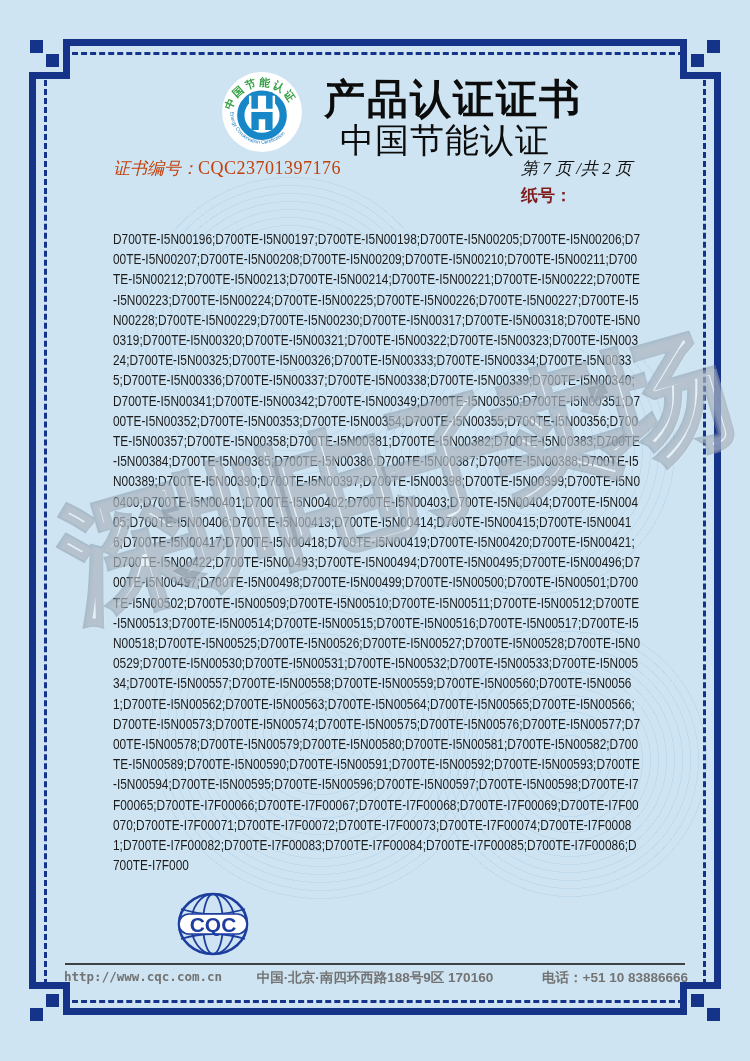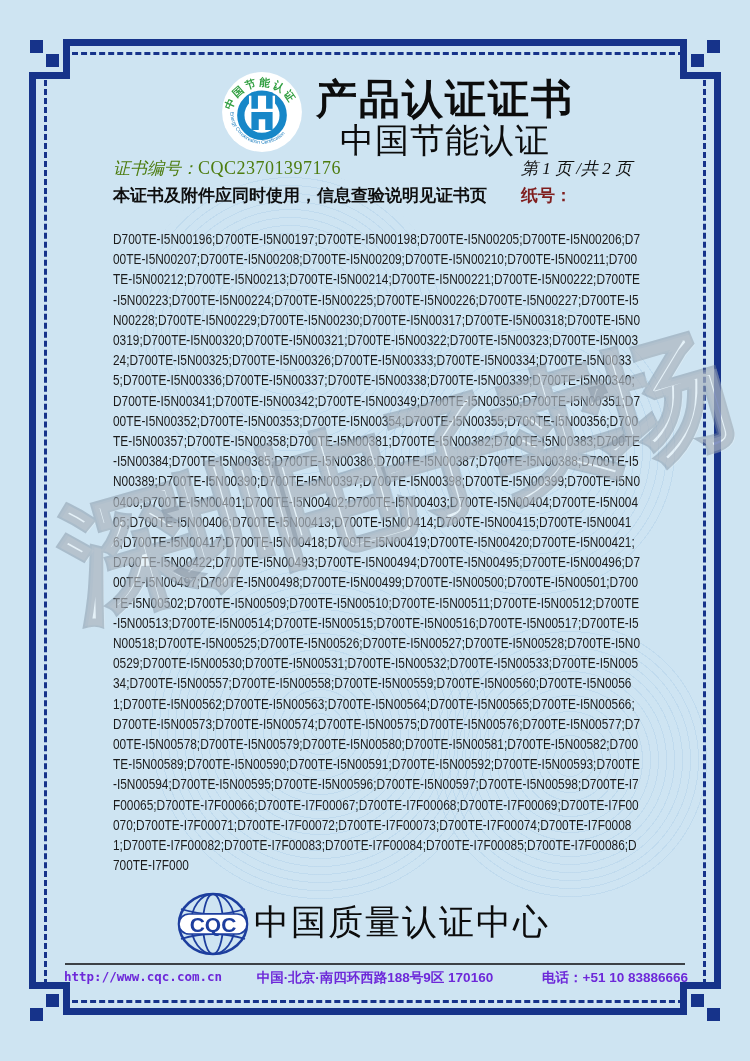--- a/index.html
+++ b/index.html
@@ -11,26 +11,26 @@
   .sq{position:absolute;width:13px;height:13px;background:#16338a;}
   .dash-h{position:absolute;border-top:3px dashed #16338a;height:0;}
   .dash-v{position:absolute;border-left:3px dashed #16338a;width:0;}
 
   
   .ring{position:absolute;border-radius:50%;
     background:repeating-radial-gradient(circle at 50% 50%, rgba(120,170,215,.16) 0 1px, transparent 1px 8px);}
 
   
   .logo-top{position:absolute;left:221px;top:68px;width:82px;height:88px;}
-  .title{position:absolute;left:308px;top:72px;width:274px;text-align:center;
+  .title{position:absolute;left:308px;top:72px;width:274px;text-align:right;
     font-size:41px;font-weight:bold;color:#0c0c0c;letter-spacing:2px;white-space:nowrap;}
   .subtitle{position:absolute;left:308px;top:118px;width:274px;text-align:center;
     font-size:34px;color:#0c0c0c;letter-spacing:1px;white-space:nowrap;}
 
-  .meta1{position:absolute;left:113px;top:157px;font-size:17px;color:#4d7c0f;white-space:nowrap;}
+  .meta1{position:absolute;left:113px;top:157px;font-size:17px;color:#c2410c;white-space:nowrap;}
   .meta1 .lbl{font-family:"Liberation Serif",serif;font-style:italic;}
   .meta1 .num{font-family:"Liberation Serif",serif;font-size:18px;letter-spacing:.5px;}
   .pageinfo{position:absolute;left:521px;top:157px;font-size:17px;color:#111;
     font-family:"Liberation Serif",serif;font-style:italic;white-space:nowrap;}
   .meta2{position:absolute;left:113px;top:184px;font-size:17px;font-weight:bold;color:#0e0e0e;white-space:nowrap;}
   .paperno{position:absolute;left:521px;top:184px;font-size:17px;font-weight:bold;color:#7f1d1d;}
 
   
   .serials{position:absolute;left:113px;top:229px;width:666px;
     transform:scaleX(0.792);transform-origin:left top;
@@ -42,21 +42,21 @@
     transform:rotate(-16deg);transform-origin:left top;
     font-size:132px;font-weight:bold;letter-spacing:-0.16em;white-space:nowrap;
     color:rgba(255,255,255,0.30);-webkit-text-stroke:4px rgba(125,140,155,0.45);
     text-shadow:2px 2px 0 rgba(255,255,255,0.25);pointer-events:none;}
 
   
   .cqc-logo{position:absolute;left:176px;top:891px;width:74px;height:66px;}
   .orgname{position:absolute;left:254px;top:899px;font-size:35px;color:#0c0c0c;
     letter-spacing:2px;white-space:nowrap;}
   .footrule{position:absolute;left:65px;top:963px;width:620px;height:2px;background:#3c4146;}
-  .footrow{position:absolute;left:0;top:969px;width:750px;height:18px;font-size:13px;color:#6d28d9;}
+  .footrow{position:absolute;left:0;top:969px;width:750px;height:18px;font-size:13px;color:#737373;}
   .url{position:absolute;left:64px;top:0;font-family:"DejaVu Sans Mono",monospace;font-weight:bold;font-size:12.5px;}
   .addr{position:absolute;left:0;width:750px;text-align:center;top:0;font-weight:bold;font-size:13.5px;}
   .phone{position:absolute;right:62px;top:0;font-weight:bold;font-size:13.5px;white-space:nowrap;}
 </style>
 </head>
 <body>
 
 <div class="page">
 
   <div class="ring" style="left:130px;top:170px;width:320px;height:320px;"></div>
@@ -109,39 +109,37 @@
     <rect x="55" y="30" width="8" height="20" fill="#1787c8"></rect>
     <path d="M37,54 h26 v22 h-9 v-13 h-8 v13 h-9 z" fill="#1787c8"></path>
   </svg>
 
   <div class="title">产品认证证书</div>
   <div class="subtitle">中国节能认证</div>
 
   <div class="meta1">
     <span class="lbl">证书编号：</span><span class="num">CQC23701397176</span>
   </div>
-  <div class="pageinfo">第 1 页 /共 2 页</div>
+  <div class="pageinfo">第 7 页 /共 2 页</div>
 
-  <div class="meta2">本证书及附件应同时使用，信息查验说明见证书页</div>
   <div class="paperno">纸号：</div>
 
   <div class="serials">D700TE-I5N00196;D700TE-I5N00197;D700TE-I5N00198;D700TE-I5N00205;D700TE-I5N00206;D700TE-I5N00207;D700TE-I5N00208;D700TE-I5N00209;D700TE-I5N00210;D700TE-I5N00211;D700TE-I5N00212;D700TE-I5N00213;D700TE-I5N00214;D700TE-I5N00221;D700TE-I5N00222;D700TE-I5N00223;D700TE-I5N00224;D700TE-I5N00225;D700TE-I5N00226;D700TE-I5N00227;D700TE-I5N00228;D700TE-I5N00229;D700TE-I5N00230;D700TE-I5N00317;D700TE-I5N00318;D700TE-I5N00319;D700TE-I5N00320;D700TE-I5N00321;D700TE-I5N00322;D700TE-I5N00323;D700TE-I5N00324;D700TE-I5N00325;D700TE-I5N00326;D700TE-I5N00333;D700TE-I5N00334;D700TE-I5N00335;D700TE-I5N00336;D700TE-I5N00337;D700TE-I5N00338;D700TE-I5N00339;D700TE-I5N00340;D700TE-I5N00341;D700TE-I5N00342;D700TE-I5N00349;D700TE-I5N00350;D700TE-I5N00351;D700TE-I5N00352;D700TE-I5N00353;D700TE-I5N00354;D700TE-I5N00355;D700TE-I5N00356;D700TE-I5N00357;D700TE-I5N00358;D700TE-I5N00381;D700TE-I5N00382;D700TE-I5N00383;D700TE-I5N00384;D700TE-I5N00385;D700TE-I5N00386;D700TE-I5N00387;D700TE-I5N00388;D700TE-I5N00389;D700TE-I5N00390;D700TE-I5N00397;D700TE-I5N00398;D700TE-I5N00399;D700TE-I5N00400;D700TE-I5N00401;D700TE-I5N00402;D700TE-I5N00403;D700TE-I5N00404;D700TE-I5N00405;D700TE-I5N00406;D700TE-I5N00413;D700TE-I5N00414;D700TE-I5N00415;D700TE-I5N00416;D700TE-I5N00417;D700TE-I5N00418;D700TE-I5N00419;D700TE-I5N00420;D700TE-I5N00421;D700TE-I5N00422;D700TE-I5N00493;D700TE-I5N00494;D700TE-I5N00495;D700TE-I5N00496;D700TE-I5N00497;D700TE-I5N00498;D700TE-I5N00499;D700TE-I5N00500;D700TE-I5N00501;D700TE-I5N00502;D700TE-I5N00509;D700TE-I5N00510;D700TE-I5N00511;D700TE-I5N00512;D700TE-I5N00513;D700TE-I5N00514;D700TE-I5N00515;D700TE-I5N00516;D700TE-I5N00517;D700TE-I5N00518;D700TE-I5N00525;D700TE-I5N00526;D700TE-I5N00527;D700TE-I5N00528;D700TE-I5N00529;D700TE-I5N00530;D700TE-I5N00531;D700TE-I5N00532;D700TE-I5N00533;D700TE-I5N00534;D700TE-I5N00557;D700TE-I5N00558;D700TE-I5N00559;D700TE-I5N00560;D700TE-I5N00561;D700TE-I5N00562;D700TE-I5N00563;D700TE-I5N00564;D700TE-I5N00565;D700TE-I5N00566;D700TE-I5N00573;D700TE-I5N00574;D700TE-I5N00575;D700TE-I5N00576;D700TE-I5N00577;D700TE-I5N00578;D700TE-I5N00579;D700TE-I5N00580;D700TE-I5N00581;D700TE-I5N00582;D700TE-I5N00589;D700TE-I5N00590;D700TE-I5N00591;D700TE-I5N00592;D700TE-I5N00593;D700TE-I5N00594;D700TE-I5N00595;D700TE-I5N00596;D700TE-I5N00597;D700TE-I5N00598;D700TE-I7F00065;D700TE-I7F00066;D700TE-I7F00067;D700TE-I7F00068;D700TE-I7F00069;D700TE-I7F00070;D700TE-I7F00071;D700TE-I7F00072;D700TE-I7F00073;D700TE-I7F00074;D700TE-I7F00081;D700TE-I7F00082;D700TE-I7F00083;D700TE-I7F00084;D700TE-I7F00085;D700TE-I7F00086;D700TE-I7F000</div>
 
   <div class="watermark">深圳电子卖场</div>
 
   <svg class="cqc-logo" viewBox="0 0 74 66">
     <ellipse cx="37" cy="33" rx="34" ry="30" fill="none" stroke="#1d3e9e" stroke-width="2.6"></ellipse>
     <ellipse cx="37" cy="33" rx="22" ry="30" fill="none" stroke="#1d3e9e" stroke-width="1.8"></ellipse>
     <ellipse cx="37" cy="33" rx="10" ry="30" fill="none" stroke="#1d3e9e" stroke-width="1.8"></ellipse>
     <path d="M5,18 Q37,28 69,18" fill="none" stroke="#1d3e9e" stroke-width="1.8"></path>
     <path d="M5,48 Q37,38 69,48" fill="none" stroke="#1d3e9e" stroke-width="1.8"></path>
     <rect x="3" y="23" width="68" height="20" rx="10" fill="#ffffff" stroke="#1d3e9e" stroke-width="1.6"></rect>
     <text x="37" y="41" text-anchor="middle" font-size="21" font-weight="bold" fill="#1d3e9e" font-family="Liberation Sans, sans-serif">CQC</text>
   </svg>
-  <div class="orgname">中国质量认证中心</div>
 
   <div class="footrule"></div>
   <div class="footrow">
     <span class="url">http://www.cqc.com.cn</span>
     <span class="addr">中国·北京·南四环西路188号9区  170160</span>
     <span class="phone">电话：+51 10 83886666</span>
   </div>
 
 </div>
 

